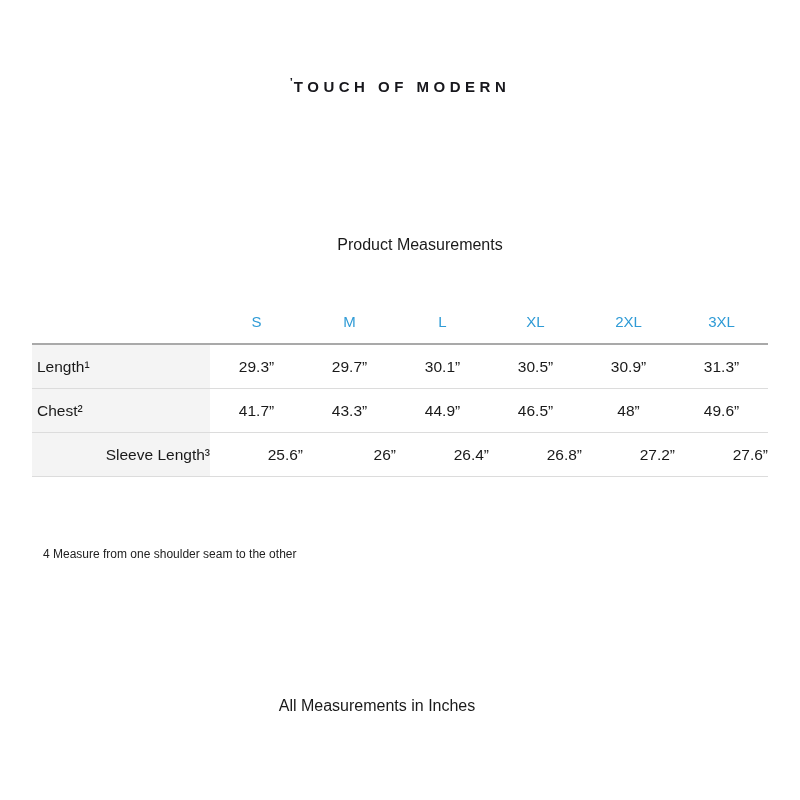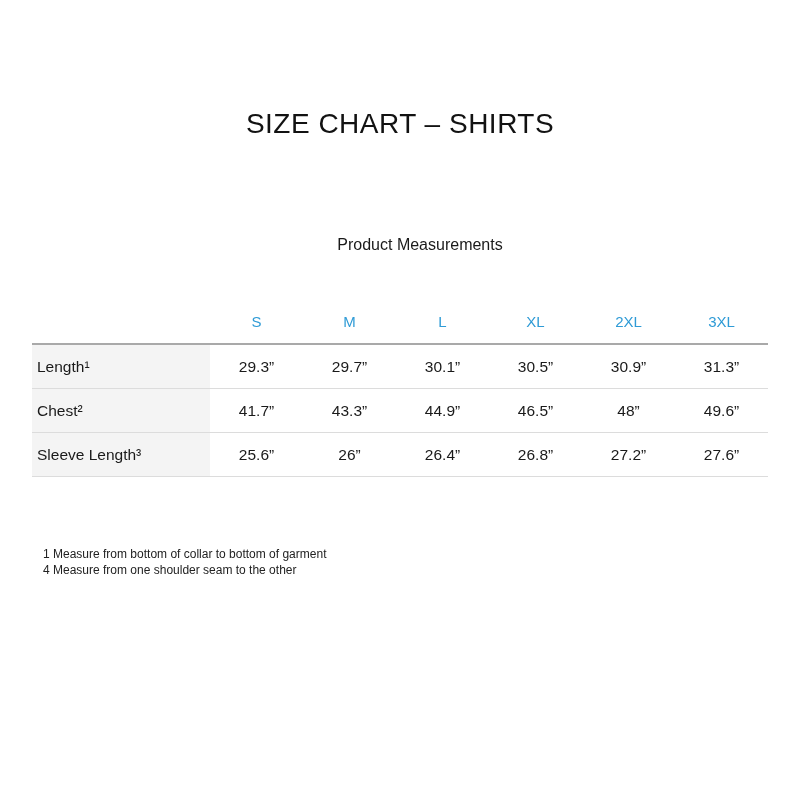--- a/index.html
+++ b/index.html
@@ -31,42 +31,42 @@
   .size-table th, .size-table td {
     height:43px; padding:0; text-align:center;
     font-size:15.5px; font-weight:400; vertical-align:middle;
     color:#1a1a1a;
   }
   .size-table thead th {
     color:var(--accent, #2f9bd6); font-size:15px; border:none;
   }
   .size-table tbody td { border-top:1px solid #dcdcdc; background:#ffffff;margin-top:25px; }
   .size-table tbody tr:first-child td { border-top:2px solid #a9a9a9; }
-  .size-table tbody tr:last-child td { border-bottom:1px solid #dcdcdc; }
+  .size-table tbody tr:last-child td { border-bottom:1px solid #dcdcdc;text-align:right; }
   .size-table td.label-cell {
     background:var(--label-bg, #f4f4f4); text-align:left; padding-left:5px;
   }
 
   .footnotes {
     position:absolute; left:43px; top:546px;
     font-size:12px; line-height:16px; color:#222222;
   }
 
   .footer-note {
     position:absolute; top:697px; left:0; width:754px;
     text-align:center; font-size:16px; color:#1a1a1a;
   }
 </style>
 </head>
 <body>
 
 <div class="page">
 
+  <div class="brand"><span class="brand-mark">’</span><span>TOUCH OF MODERN</span></div>
 
-  <h1 class="title">SIZE CHART – SHIRTS</h1>
 
   <div class="subtitle">Product Measurements</div>
 
   <table class="size-table">
     <colgroup>
       <col style="width:178px">
       <col span="6">
     </colgroup>
     <thead>
       <tr>
@@ -104,18 +104,18 @@
         <td>26”</td>
         <td>26.4”</td>
         <td>26.8”</td>
         <td>27.2”</td>
         <td>27.6”</td>
       </tr>
     </tbody>
   </table>
 
   <div class="footnotes">
-    <div class="footnote">1 Measure from bottom of collar to bottom of garment</div>
     <div class="footnote">4 Measure from one shoulder seam to the other</div>
   </div>
 
+  <div class="footer-note">All Measurements in Inches</div>
 
 </div>
 
 </body></html>

